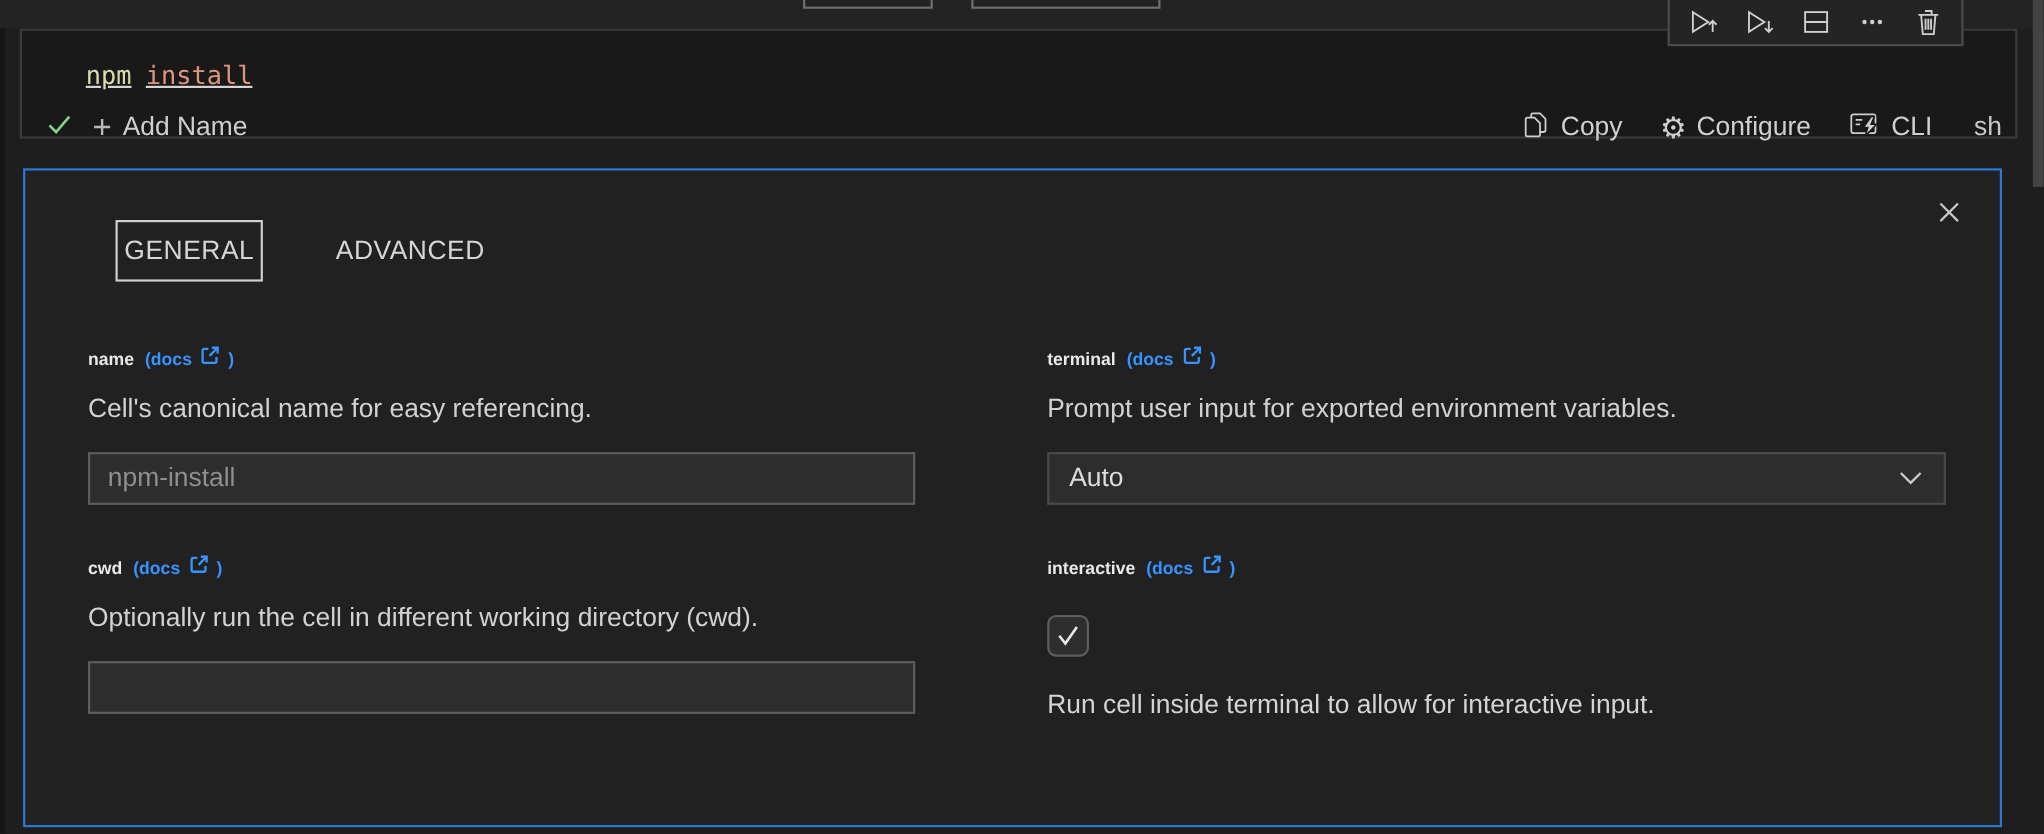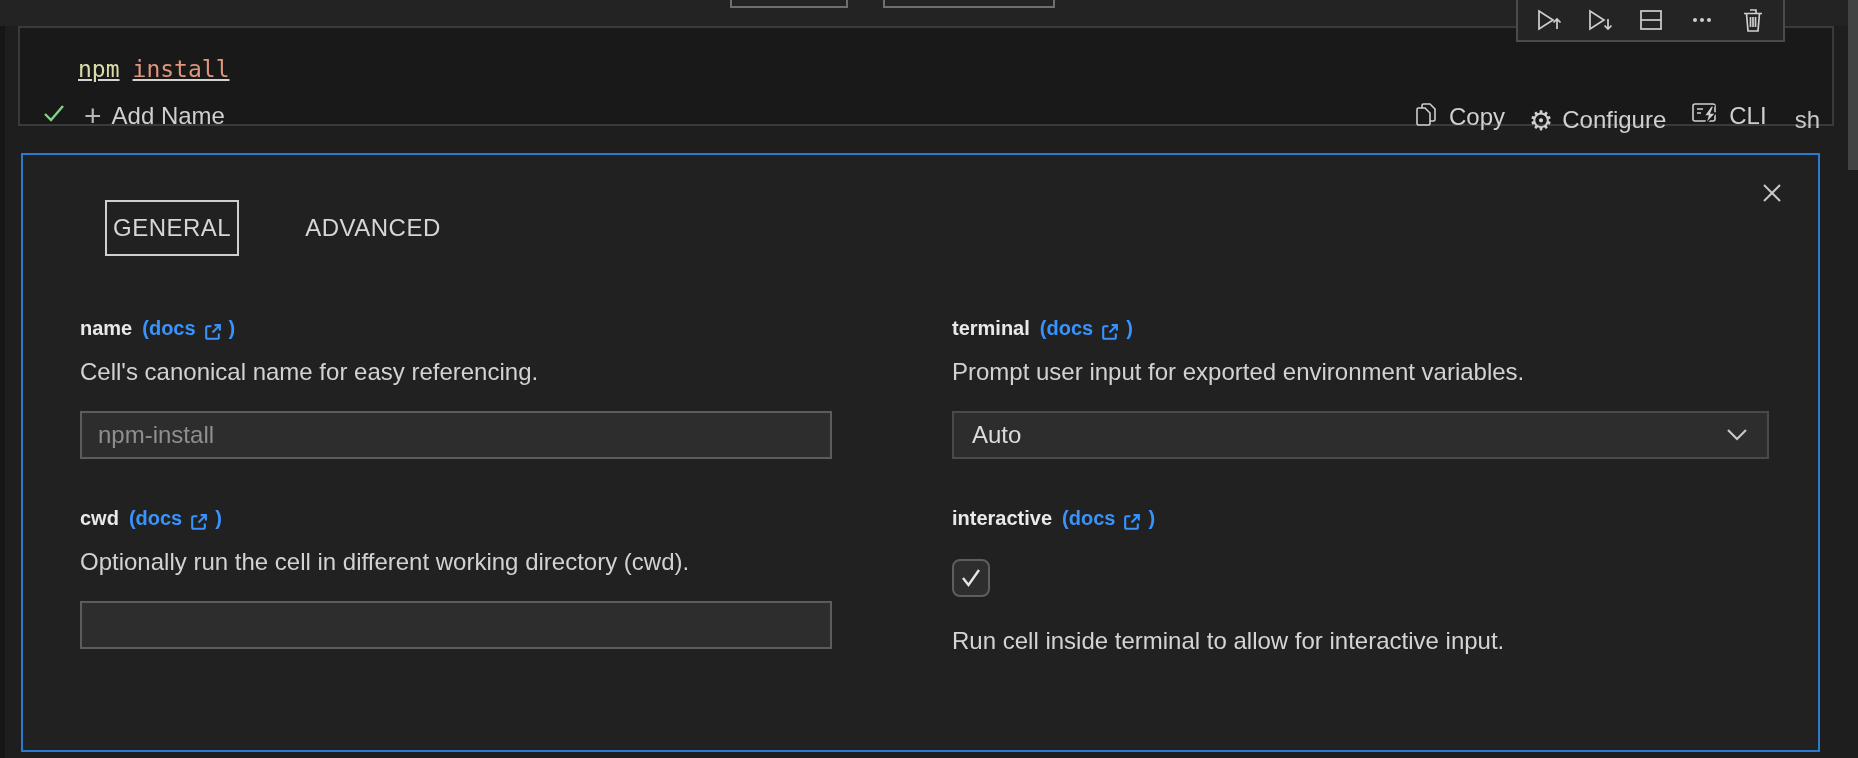--- a/index.html
+++ b/index.html
@@ -33,21 +33,21 @@
     background:#191919; border:2px solid #3a3a3a;
   }
   .code-line { position:absolute; left:58px; top:28px; font-family:"DejaVu Sans Mono", monospace; font-size:23px;text-decoration:underline; }
   .tok-arg { margin-left:13px; }
   .cell-footer {
     position:absolute; left:20px; right:12px; top:72px; height:32px;
     display:flex; align-items:center; font-size:24px; color:#cccccc;
   }
   .add-name { display:flex; align-items:center; gap:10px; margin-left:16px; cursor:pointer; color:#cfcfcf; }
   .plus-glyph { font-size:30px; font-weight:300; color:#b8b8b8; line-height:1; }
-  .cell-actions { margin-left:auto; display:flex; align-items:flex-end; gap:24px; }
+  .cell-actions { margin-left:auto; display:flex; align-items:center; gap:34px; }
   .cell-action { display:flex; align-items:center; gap:9px; cursor:pointer; color:#d0d0d0; }
   .cell-action svg { stroke:#cfcfcf; fill:none; stroke-width:1.6; }
   .gear-glyph { font-family:"DejaVu Sans", sans-serif; font-size:27px; color:#cfcfcf; line-height:1; }
   .lang-id { color:#c8c8c8; margin-left:4px; }
 
   .scrollbar { position:absolute; right:0; top:0; width:10px; height:170px; background:#434343; }
 
   
   .panel {
     position:absolute; left:21px; top:153px; width:1799px; height:599px;
@@ -63,23 +63,23 @@
     padding:12px 6px; border:2px solid transparent; cursor:pointer; min-width:120px; text-align:center;
   }
   .tab.active { border-color:#cfcfcf; }
 
   .field { position:absolute; }
   .f-name        { left:57px;  top:158px; width:752px; }
   .f-promptenv   { left:929px; top:158px; width:817px; }
   .f-cwd         { left:57px;  top:348px; width:752px; }
   .f-interactive { left:929px; top:348px; width:817px; }
 
-  .field-label { font-size:20px; font-weight:bold; color:#e9e9e9; line-height:30px;
+  .field-label { font-size:16px; font-weight:bold; color:#e9e9e9; line-height:30px;
     display:flex; align-items:center; }
-  .docs-link { display:inline-flex; align-items:flex-end; gap:6px; margin-left:10px;
+  .docs-link { display:inline-flex; align-items:flex-start; gap:6px; margin-left:10px;
     color:#3794ff; font-weight:bold; cursor:pointer; }
   .docs-link svg { stroke:#3794ff; fill:none; stroke-width:2; }
   .field-desc { margin-top:14px; font-size:24px; color:#d2d2d2; line-height:30px; }
 
   .text-input {
     margin-top:24px; width:100%; height:48px;
     background:#2d2d2d; border:2px solid #5c5c5c; outline:none;
     padding:0 16px; font-size:24px; color:#84cc16;
     font-family:"Liberation Sans", sans-serif;
   }

